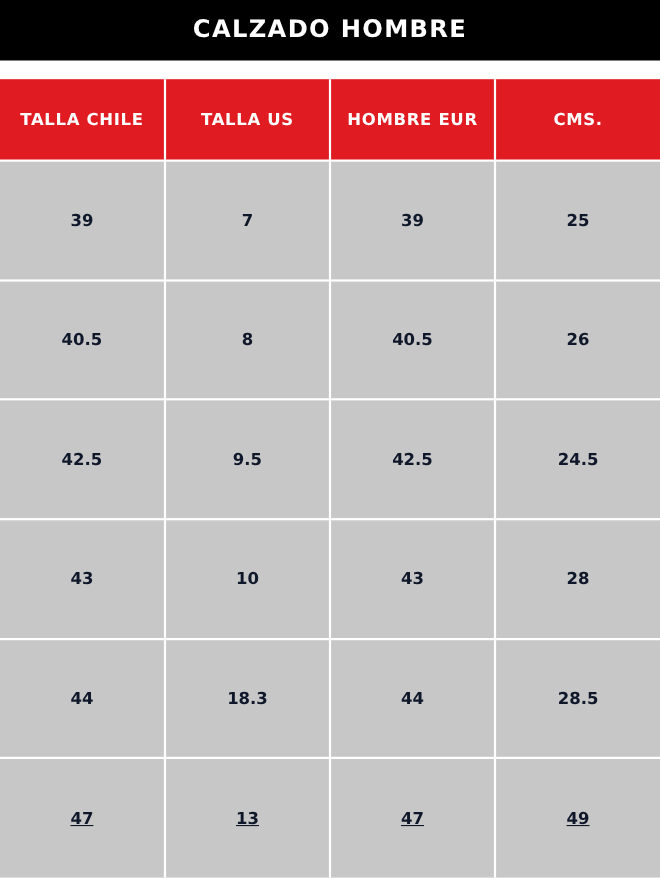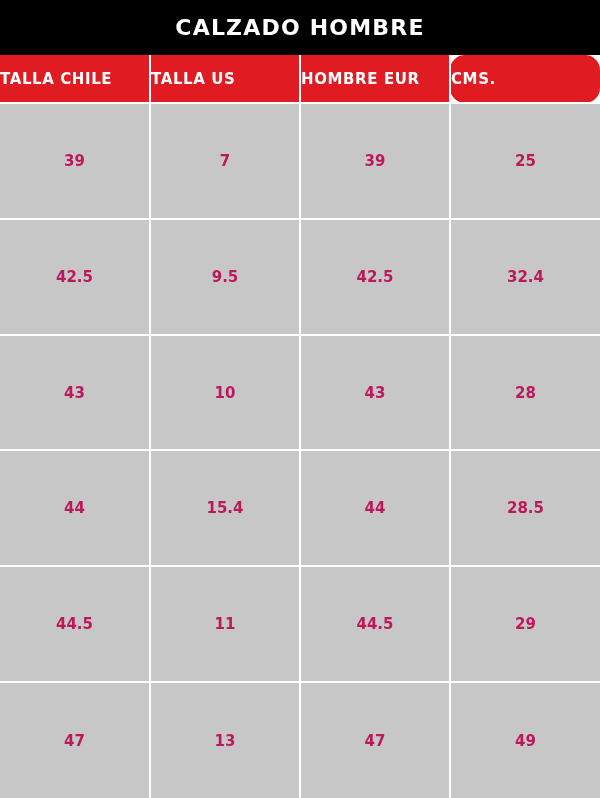--- a/index.html
+++ b/index.html
@@ -8,20 +8,21 @@
     height: 798px;
     background: #ffffff;
     font-family: "DejaVu Sans", sans-serif;
   }
   .sheet {
     width: 600px;
     height: 798px;
     display: flex;
     flex-direction: column;
     background: #ffffff;
+    gap: 17px;
   }
   .title-bar {
     background: #000000;
     color: #ffffff;
     height: 55px;
     display: flex;
     align-items: center;
     justify-content: center;
     letter-spacing: 1.2px;
     font-weight: bold;
@@ -32,40 +33,40 @@
     border-collapse: collapse;
     table-layout: fixed;
     flex: 1 1 auto;
   }
   table.size-table th {
     background: #e01b22;
     color: #ffffff;
     font-size: 15px;
     font-weight: bold;
     letter-spacing: 0.6px;
-    height: 48px;
+    height: 74px;
     border-right: 2px solid #ffffff;
     border-bottom: 2px solid #ffffff;
-    text-align: left;
+    text-align: center;
     vertical-align: middle;
   }
-  table.size-table th:last-child { border-right: none; border-radius: 15px; }
+  table.size-table th:last-child { border-right: none; }
   table.size-table td {
     background: #c7c7c7;
-    color: #be185d;
+    color: #0f172a;
     font-size: 15px;
     font-weight: bold;
     height: 57px;
     text-align: center;
     vertical-align: middle;
     border-right: 2px solid #ffffff;
     border-bottom: 2px solid #ffffff;
   }
   table.size-table td:last-child { border-right: none; }
-  table.size-table tr:last-child td { border-bottom: none; }
+  table.size-table tr:last-child td { border-bottom: none; text-decoration: underline; }
 </style>
 </head>
 <body>
 
 <div class="sheet">
 
   <div class="title-bar">CALZADO HOMBRE</div>
 
   <table class="size-table">
     <thead>
@@ -77,42 +78,42 @@
       </tr>
     </thead>
     <tbody>
       <tr>
         <td>39</td>
         <td>7</td>
         <td>39</td>
         <td>25</td>
       </tr>
       <tr>
+        <td>40.5</td>
+        <td>8</td>
+        <td>40.5</td>
+        <td>26</td>
+      </tr>
+      <tr>
         <td>42.5</td>
         <td>9.5</td>
         <td>42.5</td>
-        <td>32.4</td>
+        <td>24.5</td>
       </tr>
       <tr>
         <td>43</td>
         <td>10</td>
         <td>43</td>
         <td>28</td>
       </tr>
       <tr>
         <td>44</td>
-        <td>15.4</td>
+        <td>18.3</td>
         <td>44</td>
         <td>28.5</td>
-      </tr>
-      <tr>
-        <td>44.5</td>
-        <td>11</td>
-        <td>44.5</td>
-        <td>29</td>
       </tr>
       <tr>
         <td>47</td>
         <td>13</td>
         <td>47</td>
         <td>49</td>
       </tr>
     </tbody>
   </table>
 

